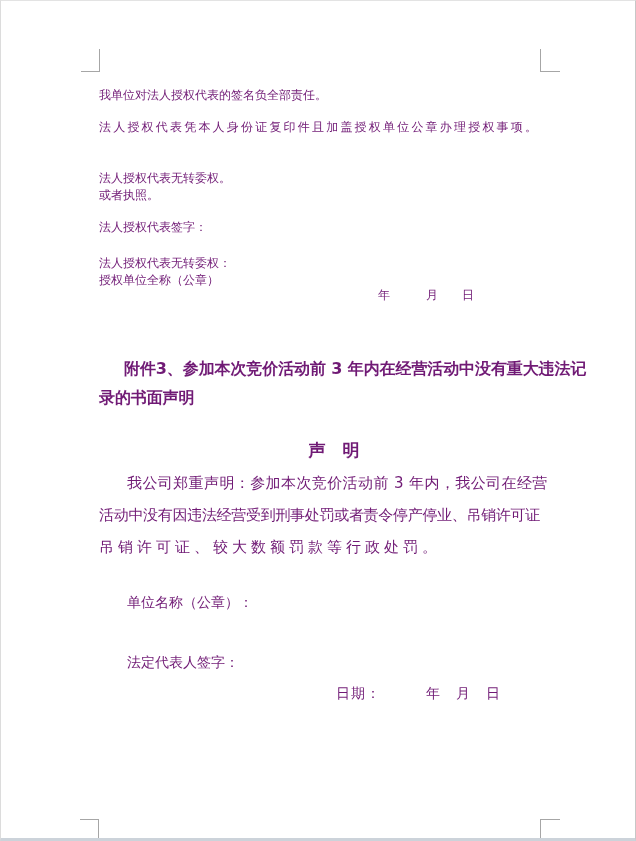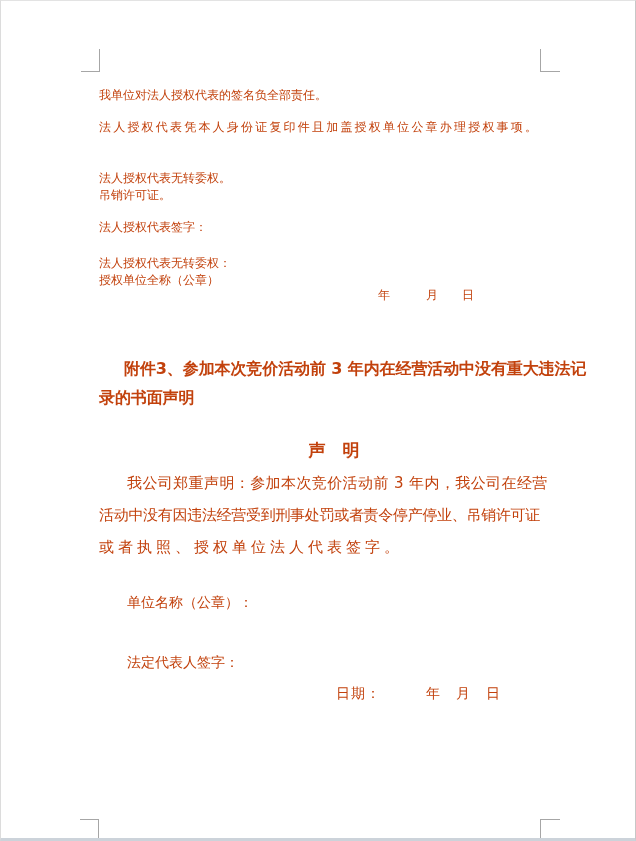--- a/index.html
+++ b/index.html
@@ -18,21 +18,21 @@
     border-left: 1px solid #dcdcdc;
     border-right: 1px solid #c7c7c7;
     border-bottom: 3px solid #ccd3da;
     color: #000000;
     overflow: hidden;
   }
   .txt {
     position: absolute;
     white-space: pre;
     line-height: 1;
-    color: #c2410c;
+    color: #701a75;
   }
   
   .a-line { font-size: 12px; left: 98px; }
   .a1 { top: 88px; }
   .a2 { top: 120px; letter-spacing: 2.2px; }
   .a3 { top: 171px; }
   .a4 { top: 188px; }
   .a5 { top: 220px; }
   .a6 { top: 256px; }
   .a7 { top: 273px; }
@@ -73,31 +73,31 @@
 <div class="page">
 
   <div class="mark mark-tl"></div>
   <div class="mark mark-tr"></div>
   <div class="mark mark-bl"></div>
   <div class="mark mark-br"></div>
 
   <div class="txt a-line a1">我单位对法人授权代表的签名负全部责任。</div>
   <div class="txt a-line a2">法人授权代表凭本人身份证复印件且加盖授权单位公章办理授权事项。</div>
   <div class="txt a-line a3">法人授权代表无转委权。</div>
-  <div class="txt a-line a4">吊销许可证。</div>
+  <div class="txt a-line a4">或者执照。</div>
   <div class="txt a-line a5">法人授权代表签字：</div>
   <div class="txt a-line a6">法人授权代表无转委权：</div>
   <div class="txt a-line a7">授权单位全称（公章）</div>
   <div class="txt a-date">年　　　月　　日</div>
 
   <div class="txt h-line h1">附件3、参加本次竞价活动前 3 年内在经营活动中没有重大违法记</div>
   <div class="txt h-line h2">录的书面声明</div>
 
   <div class="txt decl-title">声　明</div>
   <div class="txt p-line p1">我公司郑重声明：参加本次竞价活动前 3 年内，我公司在经营</div>
   <div class="txt p-line p2">活动中没有因违法经营受到刑事处罚或者责令停产停业、吊销许可证</div>
-  <div class="txt p-line p3">或者执照、授权单位法人代表签字。</div>
+  <div class="txt p-line p3">吊销许可证、较大数额罚款等行政处罚。</div>
 
   <div class="txt b-label b1">单位名称（公章）：</div>
   <div class="txt b-label b2">法定代表人签字：</div>
   <div class="txt b-date">日期：　　　年　月　日</div>
 
 </div>
 
 </body></html>

